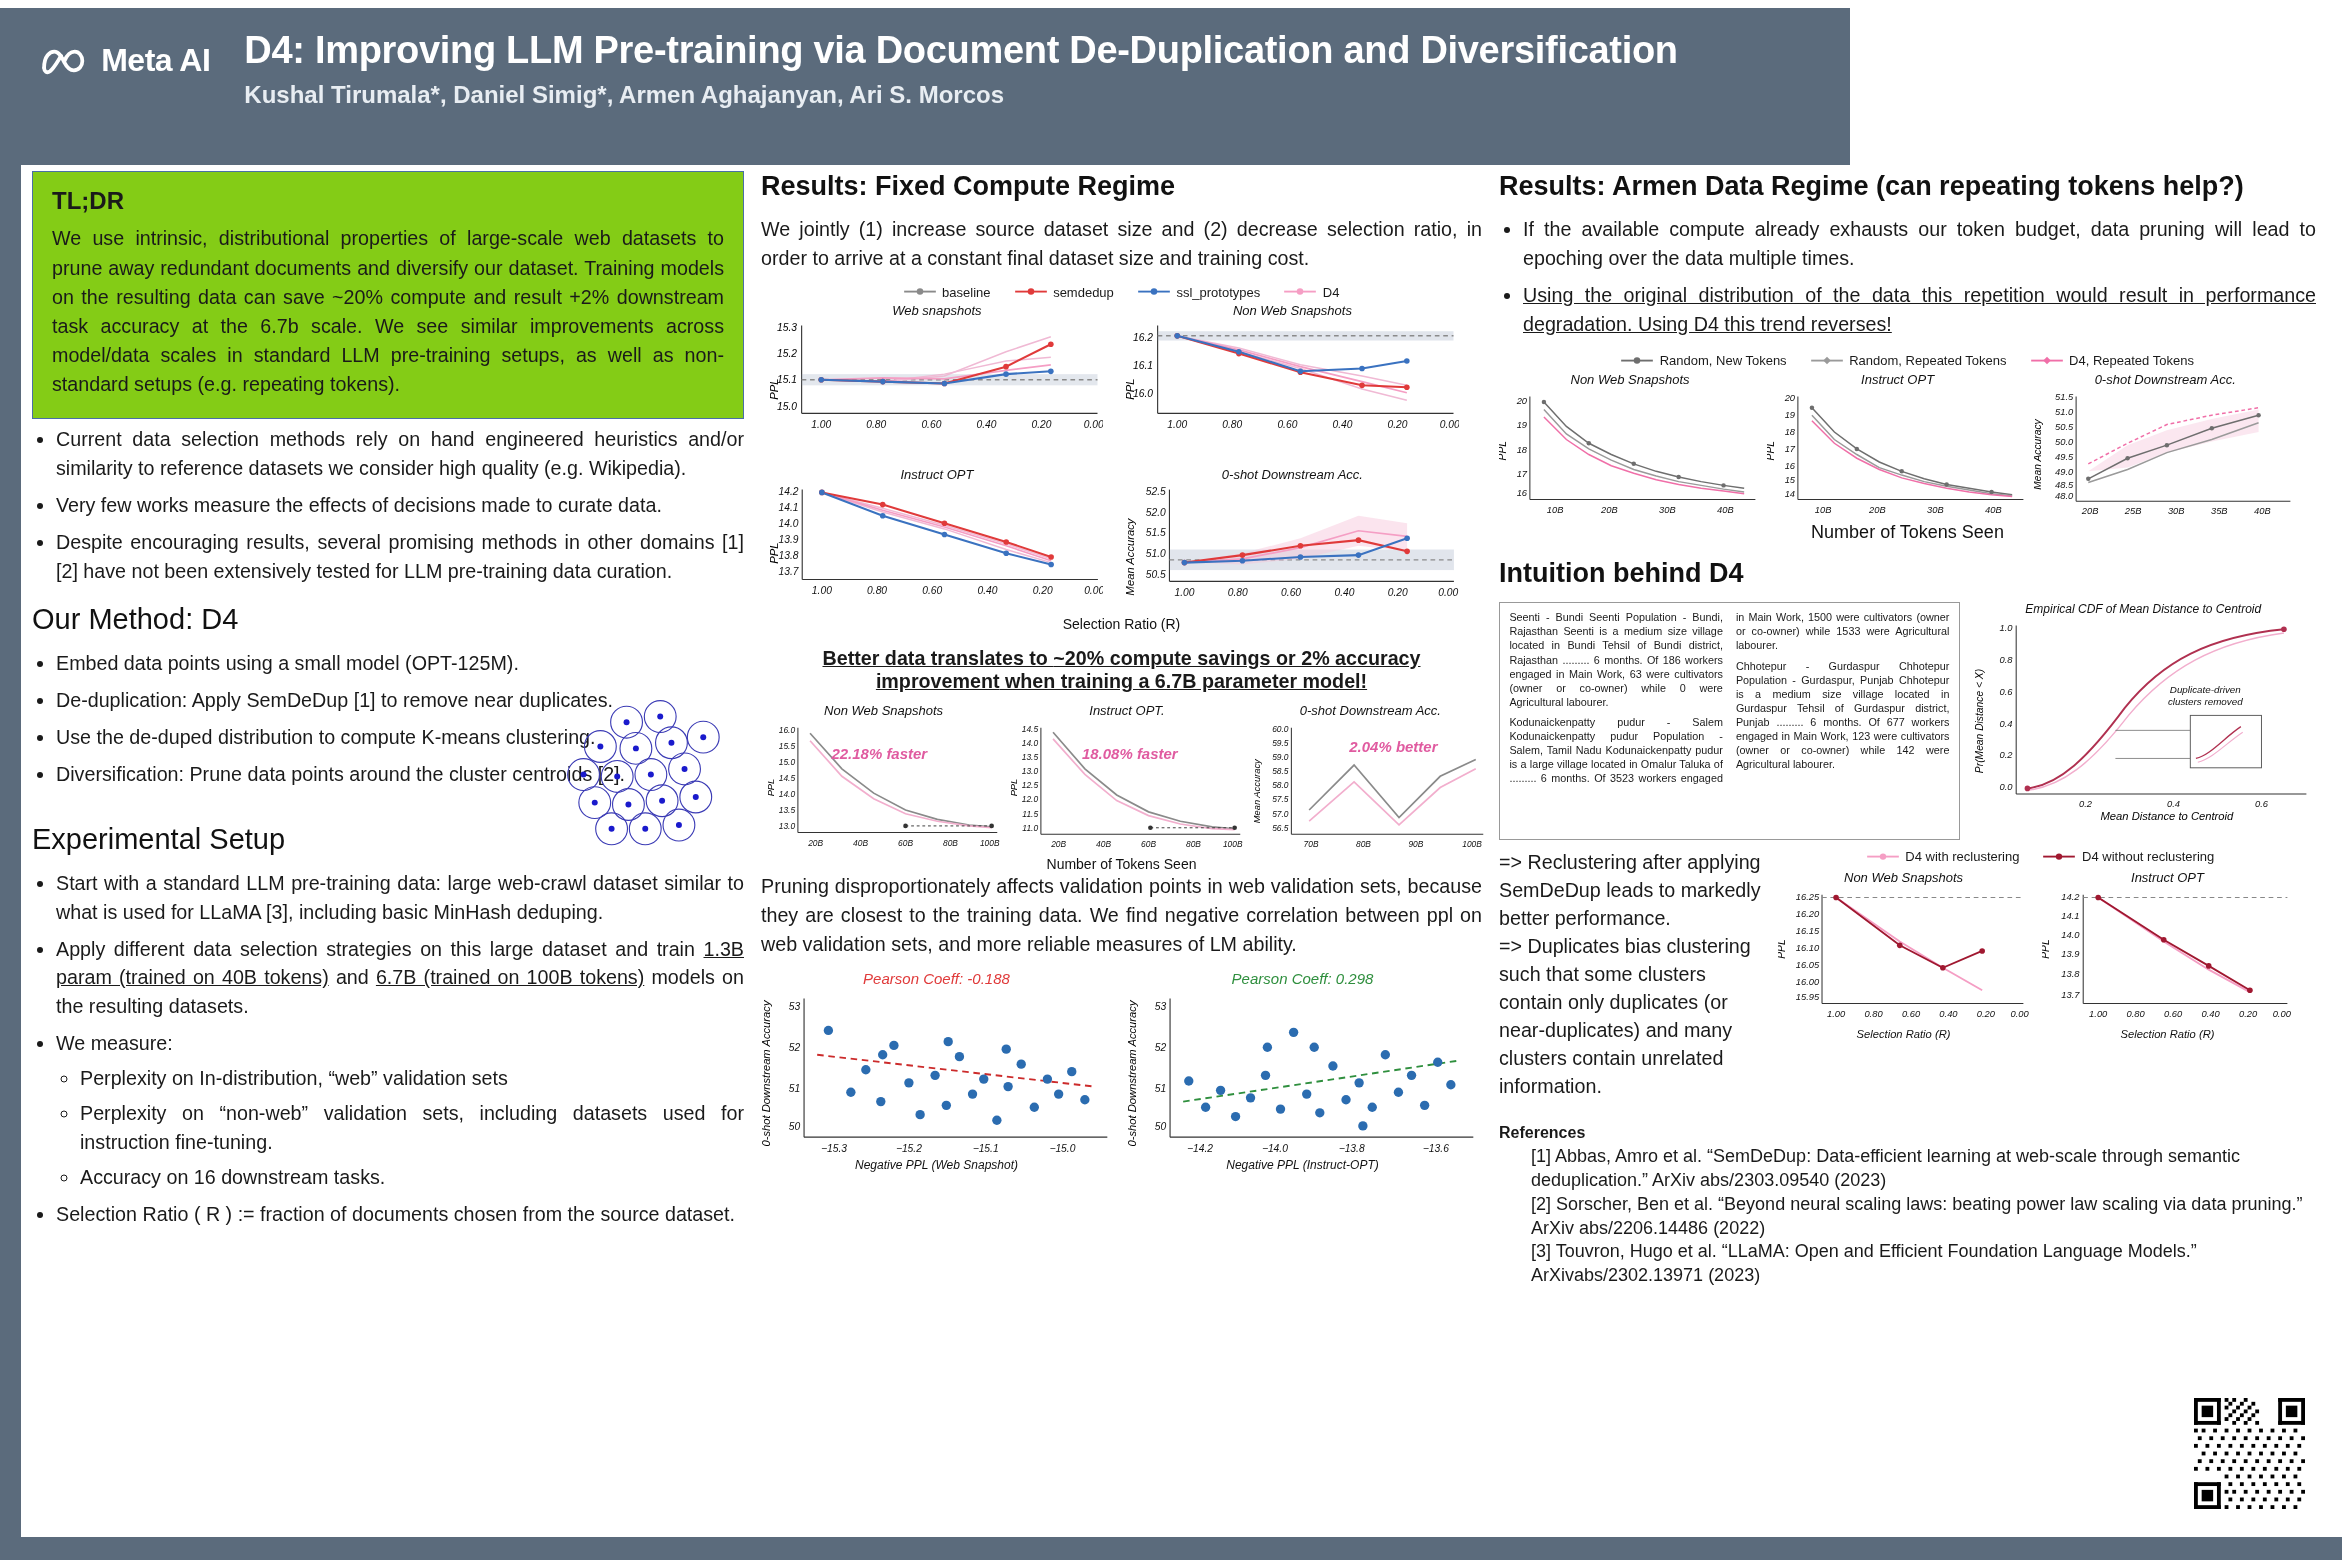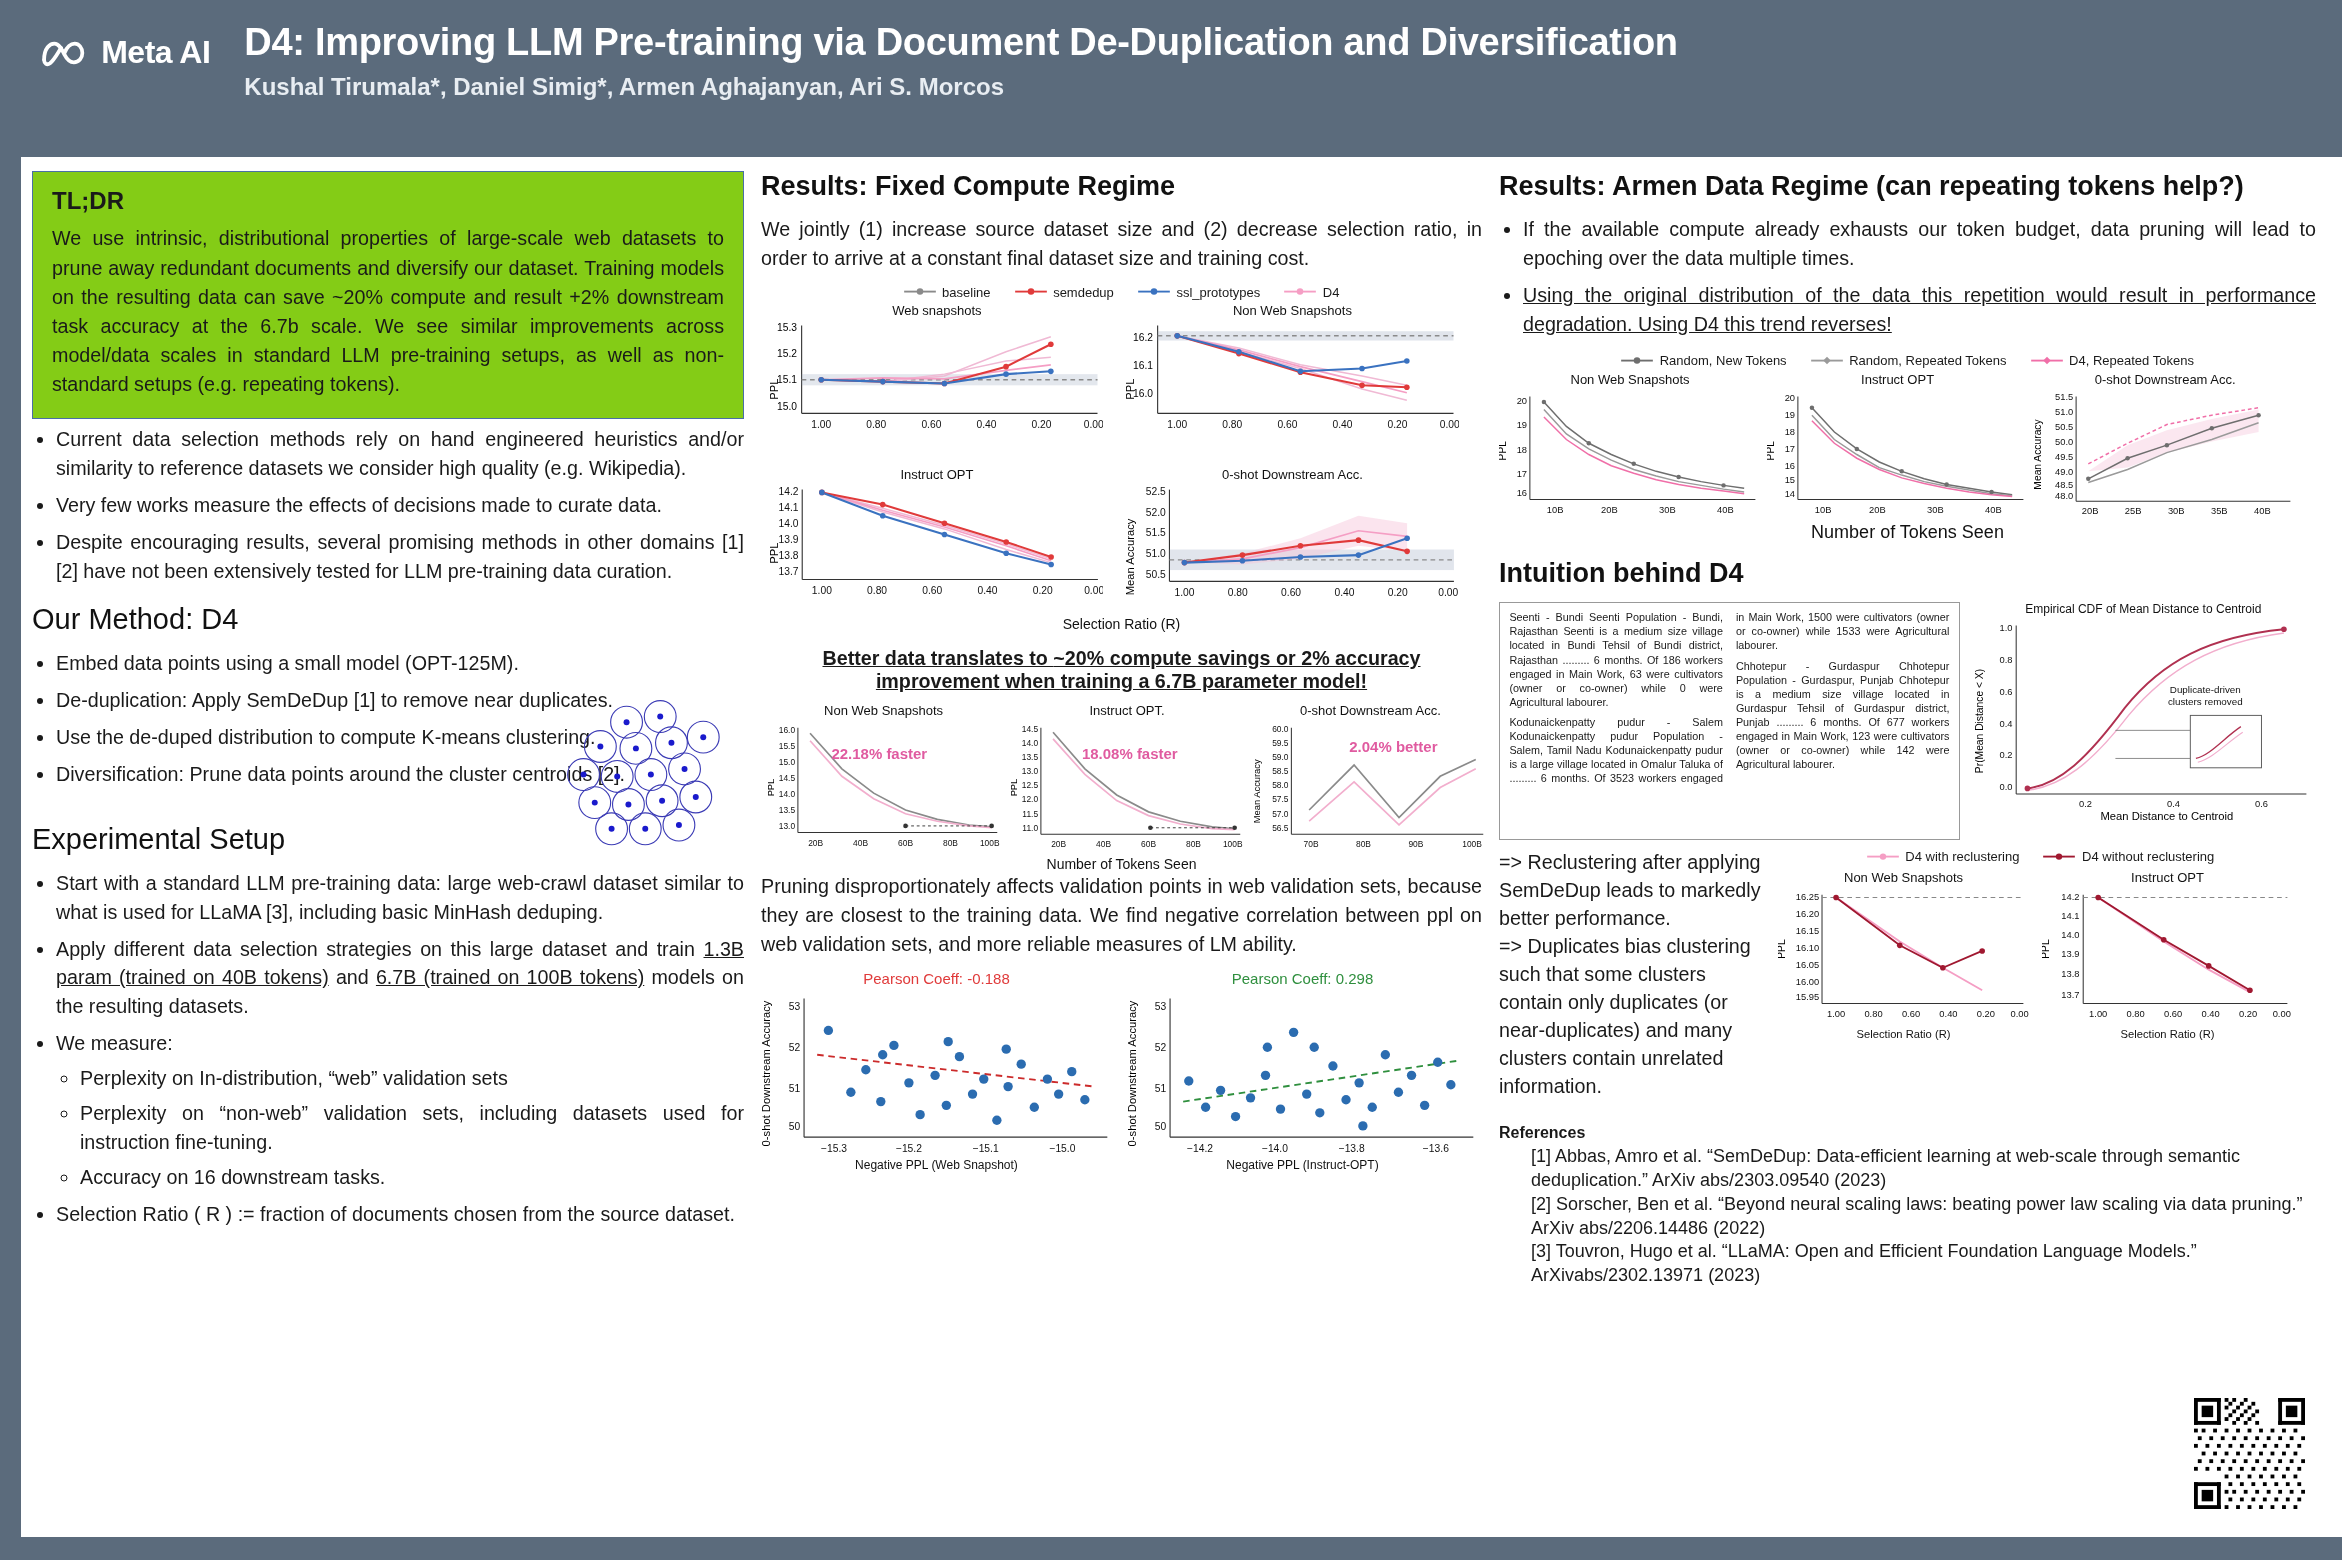--- a/index.html
+++ b/index.html
@@ -7,21 +7,21 @@
     width:2342px; height:1561px;
     font-family:"Liberation Sans", sans-serif;
     background:#ffffff;
     color:#1a1a1a;
     overflow:hidden;
   }
   .poster { position:relative; width:2342px; height:1561px; background:#fff; }
 
   
   .header {
-    position:absolute; left:0; top:0; width:2342px; height:157px;
+    position:absolute; left:0; top:8px; width:1850px; height:157px;
     background:#5b6b7c;
     display:flex; align-items:flex-start;
   }
   .logo-wrap { display:flex; align-items:center; gap:11.2px; padding:34px 0 0 39px; }
   .meta-mark { width:51px; height:32px; }
   .meta-word { color:#fff; font-size:32px; font-weight:bold; letter-spacing:-0.5px; }
   .title-wrap { padding:20.6px 0 0 34px; }
   .poster-title { color:#fff; font-size:38px; font-weight:bold; letter-spacing:-0.3px; line-height:1.12; }
   .poster-authors { color:#e8edf2; font-size:24px; margin-top:9.4px; font-weight:bold; }
 
@@ -54,21 +54,21 @@
 
   p.body { font-size:19.7px; line-height:1.48; margin:0 0 11.2px 0; text-align:justify; }
 
   .center-note { text-align:center; font-size:19.7px; font-weight:bold; margin:9.4px 0 5.6px 0; }
   .center-note .u { text-decoration:underline; }
 
   .refs-title { font-size:16px; font-weight:bold; margin:13px 0 3.7px 0; }
   .refs { font-size:18px; line-height:1.32;margin-left:32px; }
 
   
-  .figure { position:relative; }
+  .figure { position:relative;font-style:italic; }
   .chart-title { text-align:center; font-size:13px; color:#111; margin-bottom:1.9px; }
   .xlab { text-align:center; font-size:14px; color:#111; }
   .legend { display:flex; justify-content:center; gap:24px; align-items:center; font-size:13px; }
   .legend .item { display:flex; align-items:center; gap:6.6px; }
 
   svg { display:block; }
 
   .textblock {
     border:0.9px solid #999; padding:7.5px 9.4px; font-size:10.8px; line-height:1.3;
     column-count:2; column-gap:13px; text-align:justify; background:#fff;

